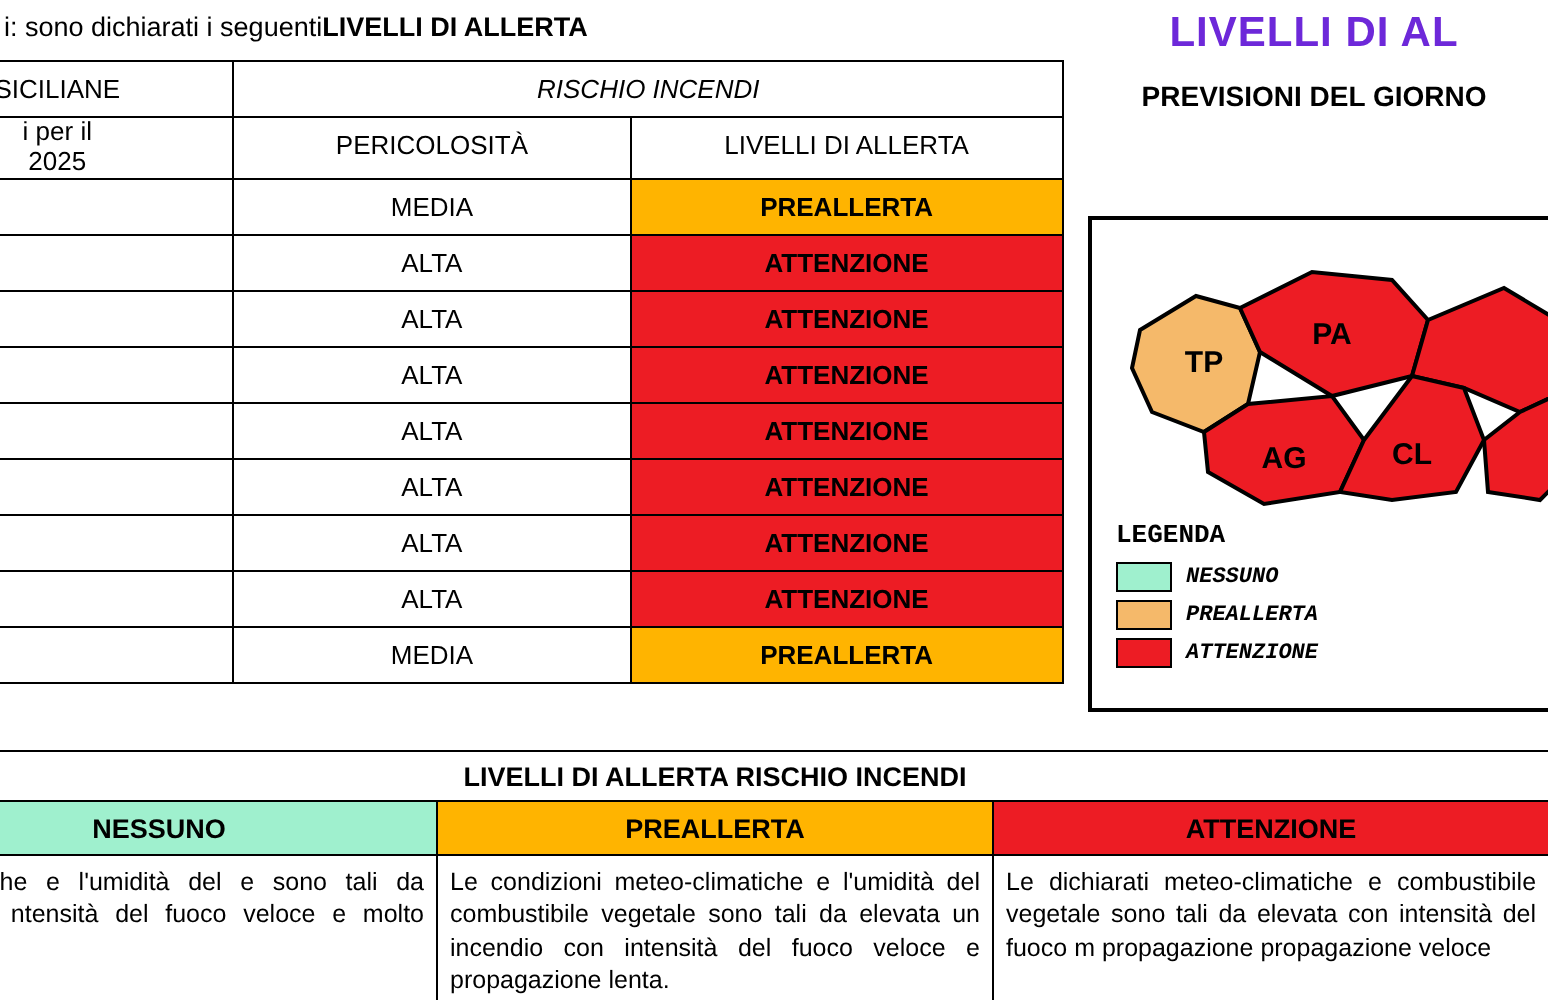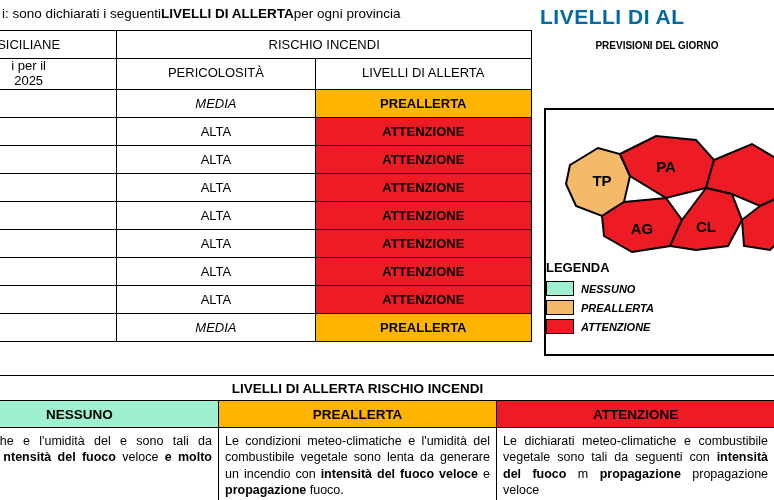--- a/index.html
+++ b/index.html
@@ -31,51 +31,51 @@
     vertical-align:middle;
     font-size:13px;
     padding:0;
     height:27px;
   }
   .col-prov{width:176px;}
   .col-peric{width:198px;}
   .col-allerta{width:216px;}
 
   .hdr-prov{font-size:14.5px;font-weight:normal;height:32px;}
-  .hdr-rischio{font-size:16px;font-weight:normal;height:32px;}
+  .hdr-rischio{font-size:16px;font-weight:normal;height:32px;font-style:italic;}
   .hdr-sub{font-size:14px;height:44px;line-height:1.15;}
 
   .cell-media,.cell-alta{font-size:13.5px;}
-  .cell-media{font-size:14px;font-style:italic;}
+  .cell-media{font-size:14px;}
   .lev-preallerta{background:#FFB400;font-weight:bold;font-size:14.5px;}
   .lev-attenzione{background:#ED1C24;color:#000;font-weight:bold;font-size:13.5px;}
 
   .prov-cell{font-size:12.5px;line-height:1.15;}
 
   
   .right{
     position:absolute;left:540px;top:0;width:234px;height:372px;
     overflow:hidden;
   }
   .rt-title{
-    color:#0369a1;font-weight:bold;
+    text-align:center;color:#6d28d9;font-weight:bold;
     font-size:21px;letter-spacing:.5px;line-height:1.25;
     margin-top:4px;white-space:nowrap;
   }
   .rt-sub{
-    text-align:center;font-weight:bold;font-size:10px;
+    text-align:center;font-weight:bold;font-size:14px;
     margin-top:10px;white-space:nowrap;
   }
   .map-box{
     position:absolute;left:4px;top:108px;width:252px;height:248px;
     border:2px solid #000;box-sizing:border-box;background:#fff;
   }
   .map-svg{position:absolute;left:0;top:0;}
   .legend{
-    position:absolute;left:0;top:150px;font-size:12px;
+    position:absolute;left:12px;top:150px;font-size:12px;font-family:Liberation Mono, monospace;
   }
   .legend-title{font-weight:bold;font-size:13px;margin-bottom:6px;}
   .leg-row{display:flex;align-items:center;margin-bottom:4px;}
   .leg-sw{width:26px;height:13px;border:1px solid #000;margin-right:7px;}
   .leg-lbl{font-size:11px;font-weight:bold;font-style:italic;}
 
   
   .bottom{
     position:absolute;left:-60px;top:375px;width:834px;
   }
@@ -89,32 +89,31 @@
   .bt-head{
     text-align:center;font-weight:bold;font-size:13.5px;height:26px;
   }
   .h-nessuno{background:#9FF0CE;}
   .h-preallerta{background:#FFB400;}
   .h-attenzione{background:#ED1C24;}
   .bt-body td{
     font-size:12.5px;text-align:justify;vertical-align:top;
     padding:5px 6px 0 6px;line-height:1.3;height:80px;
   }
-  .bt-body b{font-weight:bold;}
+  .bt-body b{font-weight:normal;}
   .cw{width:278px;}
 </style>
 </head>
 <body>
 
 <div class="page">
 
   <div class="top-line">
     <span>i: sono dichiarati i seguenti </span>
       <span class="b">LIVELLI DI ALLERTA</span>
-      <span> per ogni provincia</span>
   </div>
 
   <table class="tbl">
     <colgroup>
       <col class="col-prov">
         <col class="col-peric">
         <col class="col-allerta">
     </colgroup>
     <tbody>
       <tr>
@@ -233,20 +232,20 @@
         <tr>
           <td class="bt-title" colspan="3">LIVELLI DI ALLERTA RISCHIO INCENDI</td>
         </tr>
         <tr>
           <td class="bt-head h-nessuno">NESSUNO</td>
           <td class="bt-head h-preallerta">PREALLERTA</td>
           <td class="bt-head h-attenzione">ATTENZIONE</td>
         </tr>
         <tr class="bt-body">
           <td><span>o-climatiche e l'umidità del </span><span>e sono tali da generare </span><b>ntensità del fuoco</b><span> veloce </span><b>e molto lenta.</b></td>
-          <td><span>Le condizioni meteo-climatiche e l'umidità del combustibile vegetale sono lenta da generare un incendio con </span><b>intensità del fuoco veloce</b><span> e </span><b>propagazione</b><span> fuoco.</span></td>
-          <td><span>Le dichiarati meteo-climatiche e </span><span>combustibile vegetale sono tali da </span><span>seguenti con </span><b>intensità del fuoco</b><span> m </span><b>propagazione</b><span> propagazione veloce</span></td>
+          <td><span>Le condizioni meteo-climatiche e l'umidità del combustibile vegetale sono tali da elevata un incendio con </span><b>intensità del fuoco veloce</b><span> e </span><b>propagazione</b><span> lenta.</span></td>
+          <td><span>Le dichiarati meteo-climatiche e </span><span>combustibile vegetale sono tali da </span><span>elevata con </span><b>intensità del fuoco</b><span> m </span><b>propagazione</b><span> propagazione veloce</span></td>
         </tr>
       </tbody>
     </table>
   </div>
 
 </div>
 
 </body></html>

